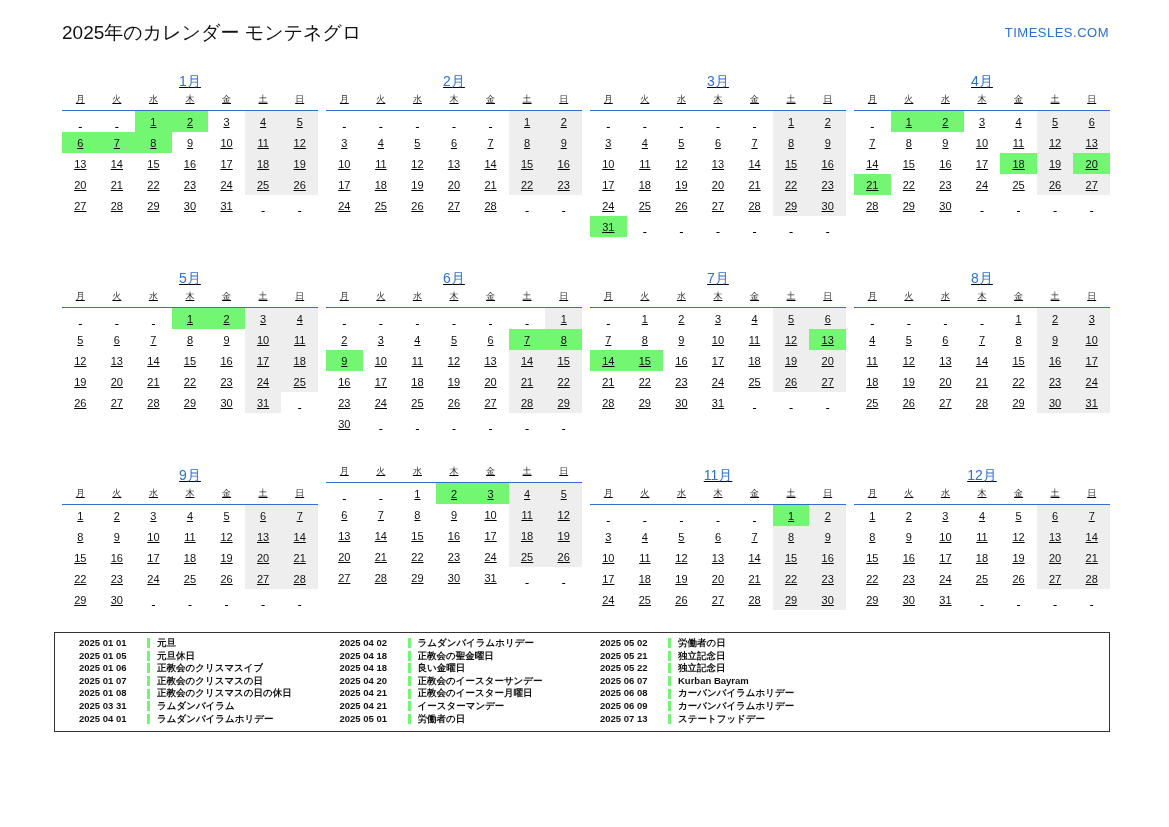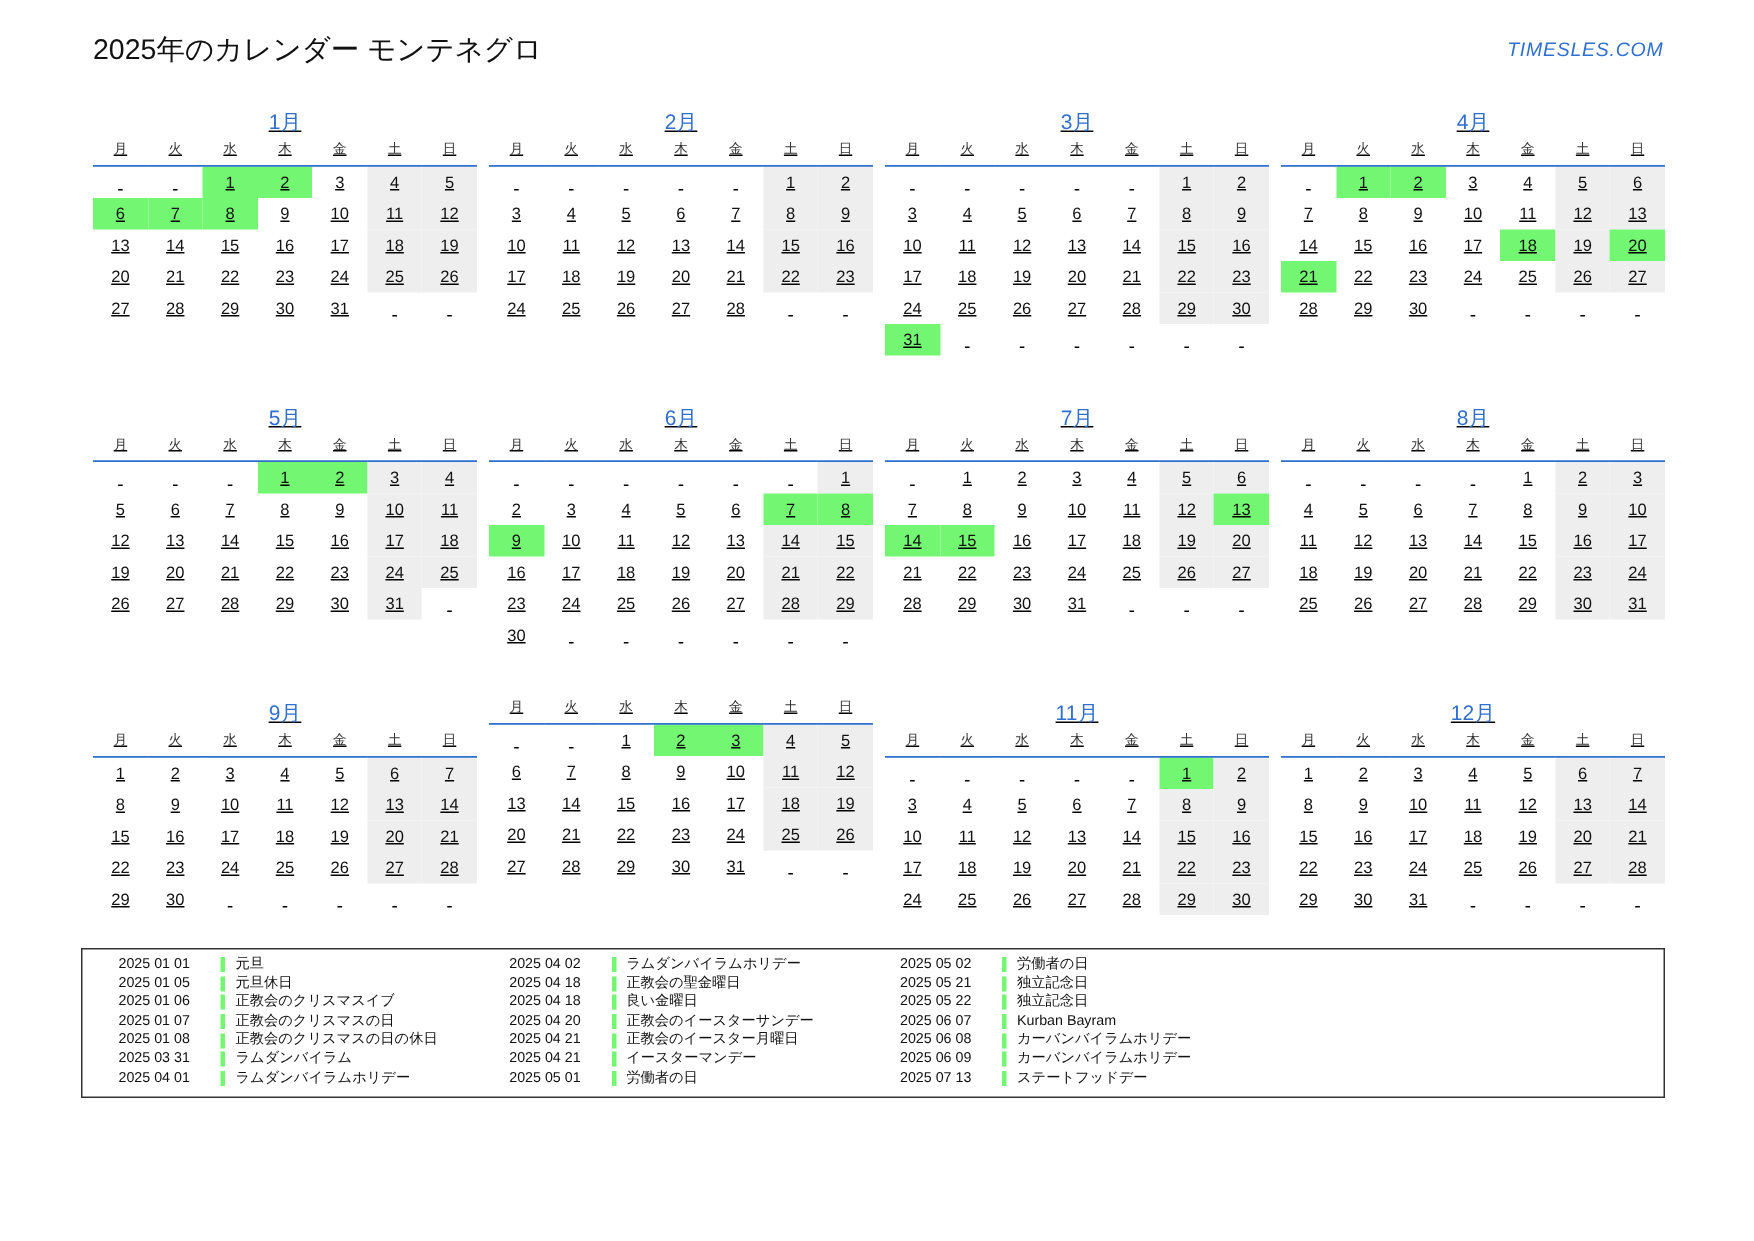--- a/index.html
+++ b/index.html
@@ -31,21 +31,20 @@
     white-space: nowrap;
   }
   .brand {
     position: absolute;
     right: 60px;
     top: 25px;
     font-size: 13px;
     color: #2f6fd0;
     letter-spacing: 0.5px;
     white-space: nowrap;
-    font-style: italic;
   }
 
   
   .months {
     position: absolute;
     left: 62px;
     top: 70px;
     width: 1046px;
     display: grid;
     grid-template-columns: repeat(4, 1fr);
@@ -108,20 +107,21 @@
     flex-direction: column;
     width: 25%;
   }
   .legend-row {
     display: flex;
     align-items: center;
     font-size: 9.5px;
     line-height: 12.6px;
     height: 12.6px;
     white-space: nowrap;
+    font-weight: bold;
   }
   .legend-date {
     width: 86px;
     flex: 0 0 86px;
     text-align: left;
     padding-left: 18px;
     color: #111;
     box-sizing: border-box;
   }
   .legend-bar {

